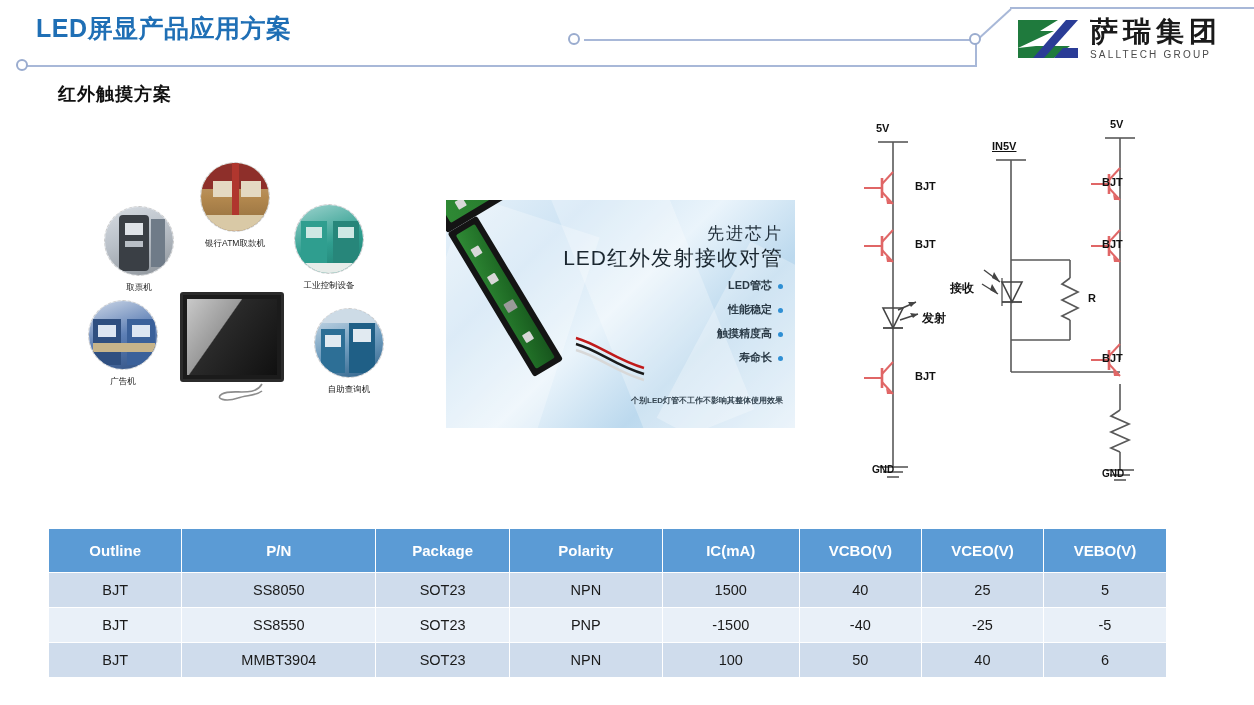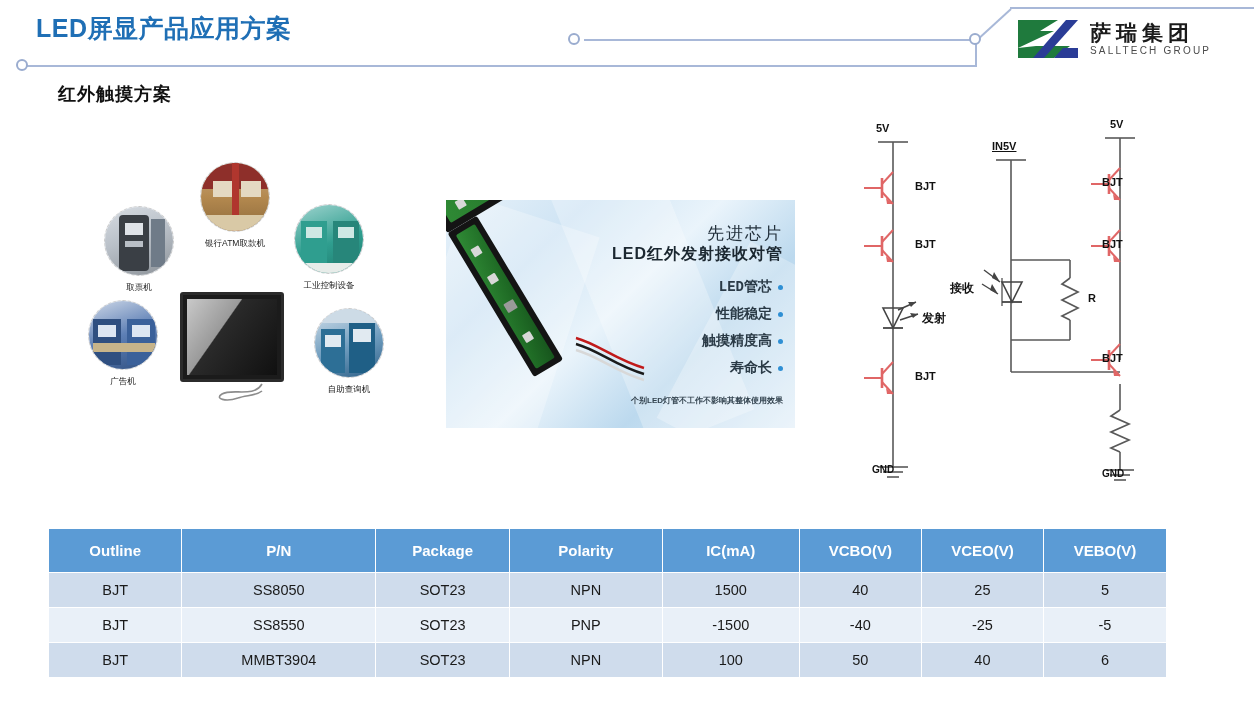--- a/index.html
+++ b/index.html
@@ -43,21 +43,21 @@
   }
   .dot-left  { left: 16px;  top: 59px; }
   .dot-mid   { left: 568px; top: 33px; }
   .dot-right { left: 969px; top: 33px; }
 
   
   .logo { position: absolute; left: 1014px; top: 16px; display: flex; align-items: center; gap: 8px; }
   .logo-mark { width: 68px; height: 46px; }
   .logo-txt { display: flex; flex-direction: column; justify-content: center; }
   .logo-cn {
-    font-size: 21px; font-weight: bold; color: #1A1A1A;
+    font-size: 28px; font-weight: bold; color: #1A1A1A;
     letter-spacing: 5px; line-height: 1.1;
   }
   .logo-en {
     font-size: 10px; color: #4A4A4A; letter-spacing: 2.2px;
     line-height: 1.2; margin-top: 1px;
   }
 
   
   .subtitle {
     position: absolute; left: 58px; top: 82px;
@@ -136,28 +136,28 @@
     position: absolute; background: linear-gradient(100deg,#2f8a35,#1f6b25 60%, #17551d);
     border-radius: 2px;
   }
   .pcb-dot { position: absolute; background: #d8d8d8; border-radius: 1px; }
   .photo-title-1 {
     position: absolute; right: 12px; top: 22px;
     font-size: 17px; color: #23313c; letter-spacing: 2px;
   }
   .photo-title-2 {
     position: absolute; right: 12px; top: 44px;
-    font-size: 16px; color: #1b2730; letter-spacing: 1px; font-weight: bold;
+    font-size: 21px; color: #1b2730; letter-spacing: 1px;
   }
   .photo-bullets {
     position: absolute; right: 12px; top: 78px; text-align: right;
   }
   .photo-bullet {
-    font-size: 14px; color: #2a3a46; font-weight: bold;
-    margin-bottom: 9px; white-space: nowrap; font-family: Liberation Mono, monospace;
+    font-size: 11px; color: #2a3a46; font-weight: bold;
+    margin-bottom: 9px; white-space: nowrap;
   }
   .photo-bullet .bdot {
     display: inline-block; width: 5px; height: 5px; border-radius: 50%;
     background: #2f8fd4; margin-left: 6px; vertical-align: middle;
   }
   .photo-foot {
     position: absolute; right: 12px; bottom: 22px;
     font-size: 8px; color: #33434f; font-weight: bold; white-space: nowrap;
   }
 

